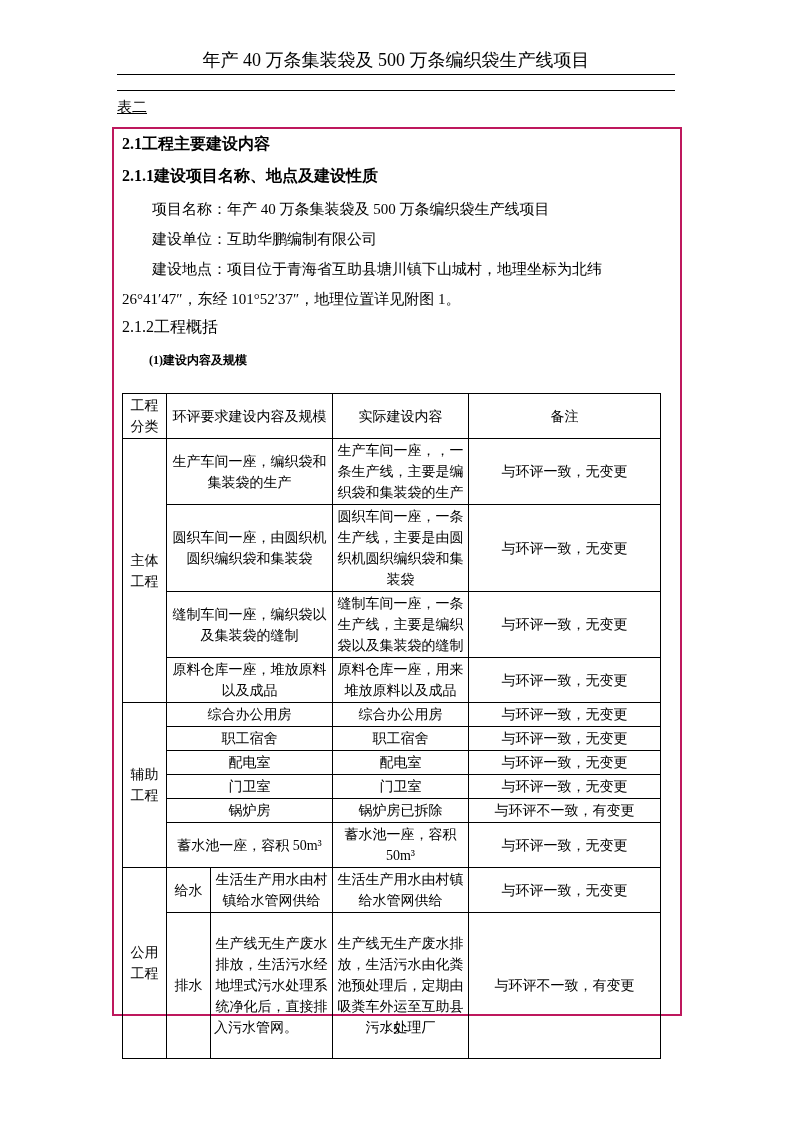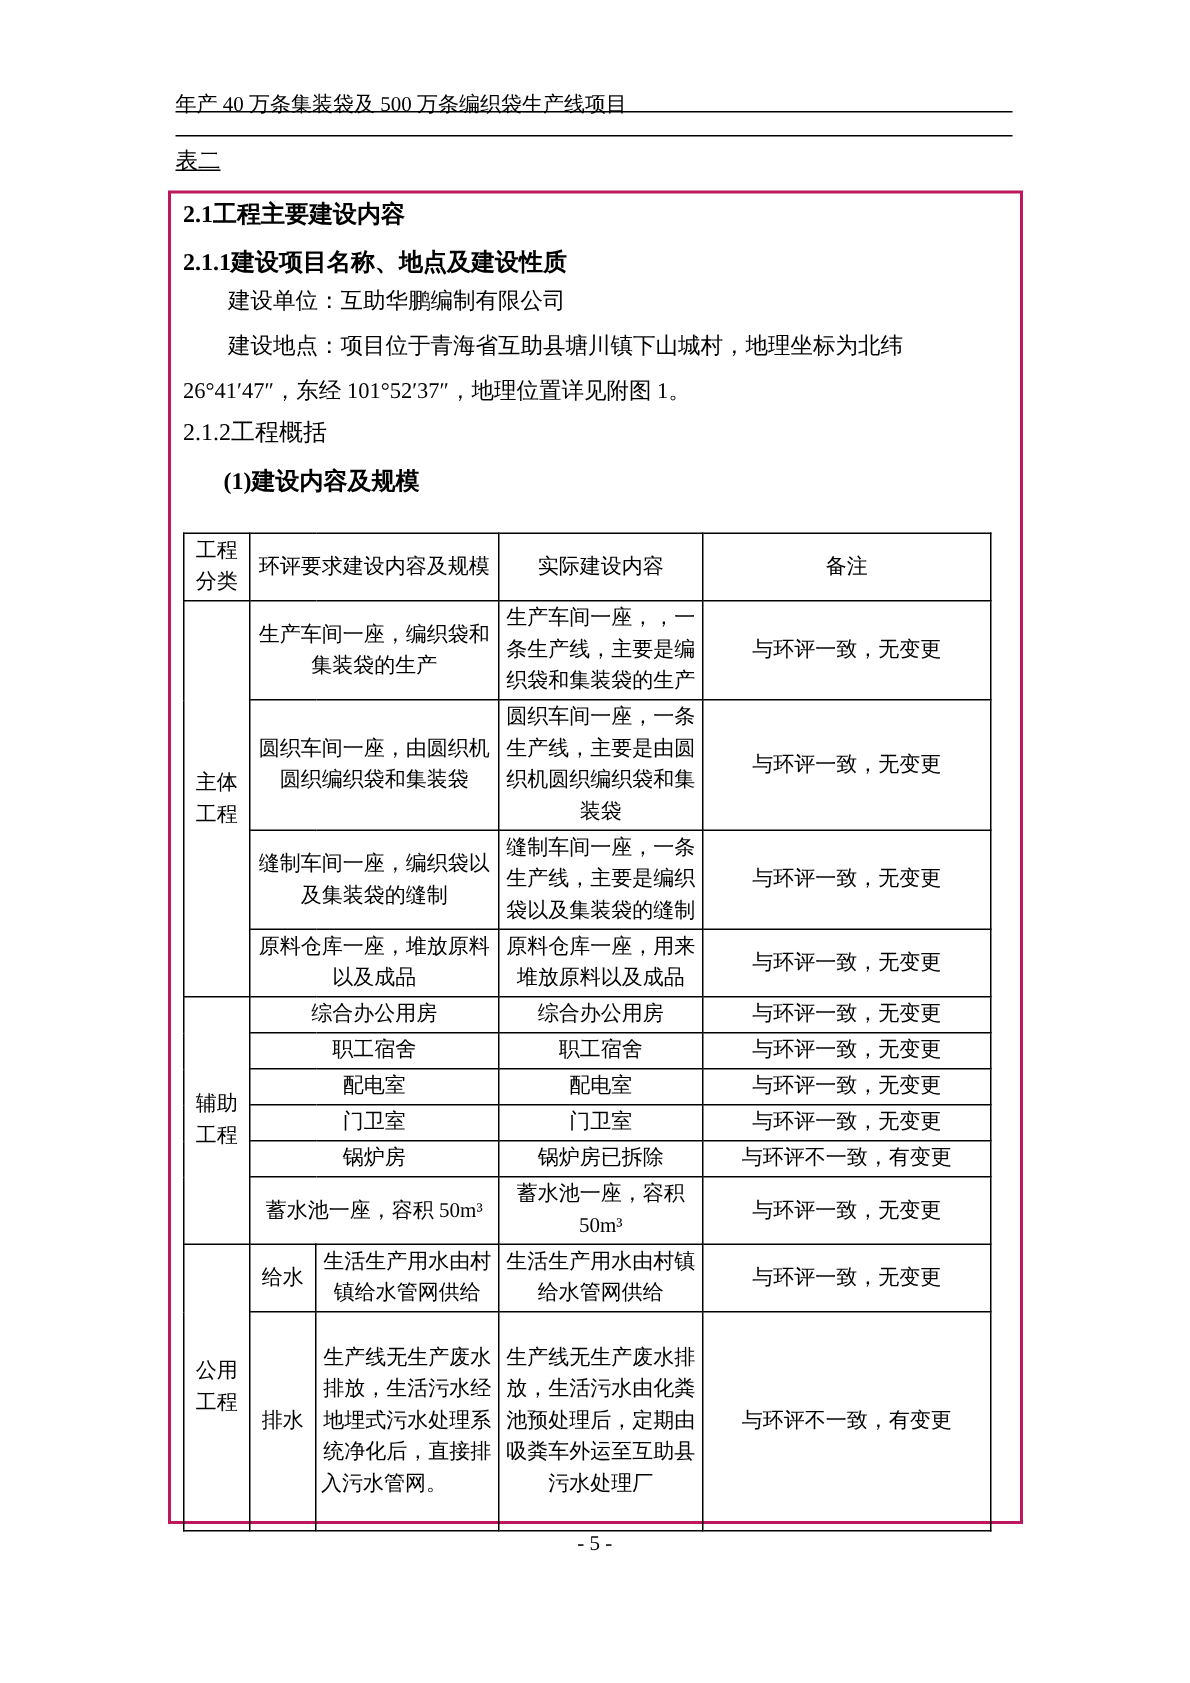--- a/index.html
+++ b/index.html
@@ -10,22 +10,23 @@
   }
   .page {
     position: relative;
     width: 793px;
     height: 1122px;
     background: #ffffff;
     overflow: hidden;
   }
   .doc-title {
     position: absolute;
-    top: 62px; left: 117px; width: 558px;
-    font-size: 14px;
+    top: 51px; left: 117px; width: 558px;
+    text-align: center;
+    font-size: 18px;
     line-height: 18px;
     white-space: nowrap;
   }
   .header-rule {
     position: absolute;
     left: 117px; width: 558px; height: 0;
     border-top: 1.5px solid #000;
   }
   .rule-top { top: 74px; }
   .rule-bottom { top: 90px; }
@@ -49,21 +50,21 @@
     margin-top: 1px;
   }
   .h-major.second { margin-top: 12px; }
   .h-sub {
     font-size: 16px;
     font-weight: normal;
     line-height: 20px;
     margin-top: 3px;
   }
   .h-scale {
-    font-size: 16px;
+    font-size: 12px;
     font-weight: bold;
     line-height: 20px;
     margin-top: 13px;
     padding-left: 27px;
   }
   .para {
     font-size: 15px;
     line-height: 30px;
     text-indent: 2em;
   }
@@ -115,20 +116,21 @@
 
   <div class="doc-title">年产 40 万条集装袋及 500 万条编织袋生产线项目</div>
   <div class="header-rule rule-top"></div>
   <div class="header-rule rule-bottom"></div>
 
   <div class="table-label">表二</div>
 
   <div class="outer-box">
     <div class="h-major">2.1工程主要建设内容</div>
     <div class="h-major second">2.1.1建设项目名称、地点及建设性质</div>
+    <p class="para first">项目名称：年产 40 万条集装袋及 500 万条编织袋生产线项目</p>
     <p class="para">建设单位：互助华鹏编制有限公司</p>
     <p class="para">建设地点：项目位于青海省互助县塘川镇下山城村，地理坐标为北纬 26°41′47″，东经 101°52′37″，地理位置详见附图 1。</p>
     <div class="h-sub">2.1.2工程概括</div>
     <div class="h-scale">(1)建设内容及规模</div>
 
     <table class="main">
       <colgroup>
         <col style="width:44px">
         <col style="width:44px">
         <col style="width:122px">

